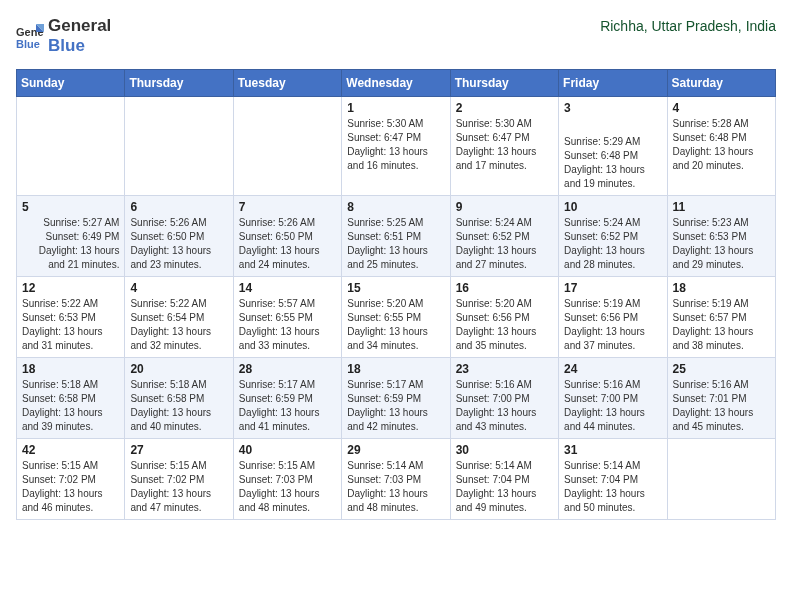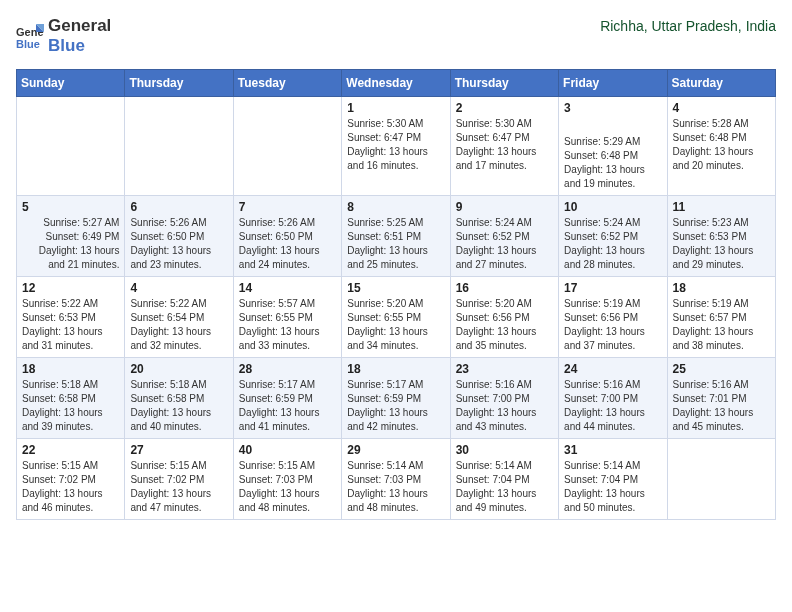--- a/index.html
+++ b/index.html
@@ -303,21 +303,21 @@
         <td>
           <div class="day-number">25</div>
           <div class="day-info" style="white-space: pre-line;">Sunrise: 5:16 AM
 Sunset: 7:01 PM
 Daylight: 13 hours
 and 45 minutes.</div>
         </td>
       </tr>
       <tr>
         <td>
-          <div class="day-number">22</div>
+          <div class="day-number">42</div>
           <div class="day-info" style="white-space: pre-line;">Sunrise: 5:15 AM
 Sunset: 7:02 PM
 Daylight: 13 hours
 and 46 minutes.</div>
         </td>
         <td>
           <div class="day-number">27</div>
           <div class="day-info" style="white-space: pre-line;">Sunrise: 5:15 AM
 Sunset: 7:02 PM
 Daylight: 13 hours

